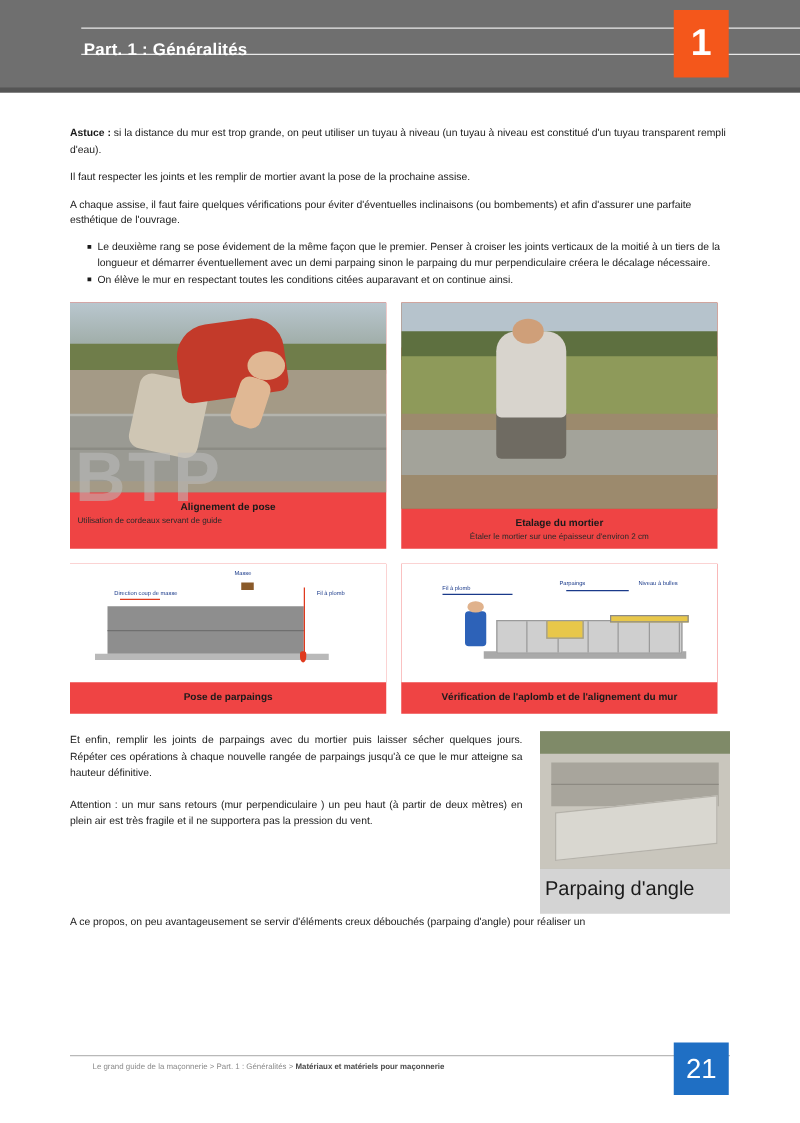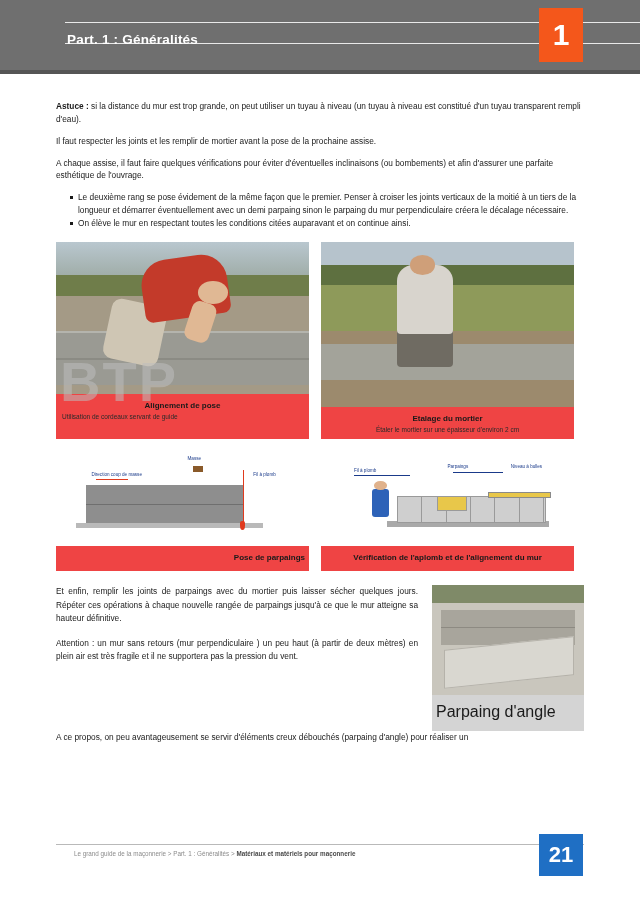--- a/index.html
+++ b/index.html
@@ -260,21 +260,21 @@
   .footer-text b { color: #4a4a4a; }
   .page-badge {
     position: absolute;
     right: 57px;
     top: 4px;
     width: 44px;
     height: 42px;
     background: #1f6fc4;
     color: #ffffff;
     font-size: 22px;
-    font-weight: bold;
+    font-weight: normal;
     display: flex;
     align-items: center;
     justify-content: center;
   }
 </style>
 </head>
 <body>
 
 <div class="header">
   <div class="header-inner">
@@ -348,21 +348,21 @@
           <div class="d3-wall"></div>
           <div class="d3-masse"></div>
           <div class="d3-plumb"></div>
           <div class="d3-bob"></div>
           <div class="d3-arrow" style="left:16%; top:30%;"></div>
           <div class="d3-lbl" style="left:52%; top:6%;">Masse</div>
           <div class="d3-lbl" style="left:14%; top:22%;">Direction coup de masse</div>
           <div class="d3-lbl" style="left:78%; top:22%;">Fil à plomb</div>
         </div>
       </div>
-      <div class="cap" style="padding-bottom:8px;text-align:right;">Pose de parpaings</div>
+      <div class="cap" style="padding-bottom:8px;">Pose de parpaings</div>
     </div>
 
     <div class="fig" style="width:253px;">
       <div class="imgbox">
         <div class="diag4">
           <div class="d4-base"></div>
           <div class="d4-wall">
             <div class="brick" style="left:0%"></div>
             <div class="brick" style="left:16.6%"></div>
             <div class="brick" style="left:33.2%"></div>

